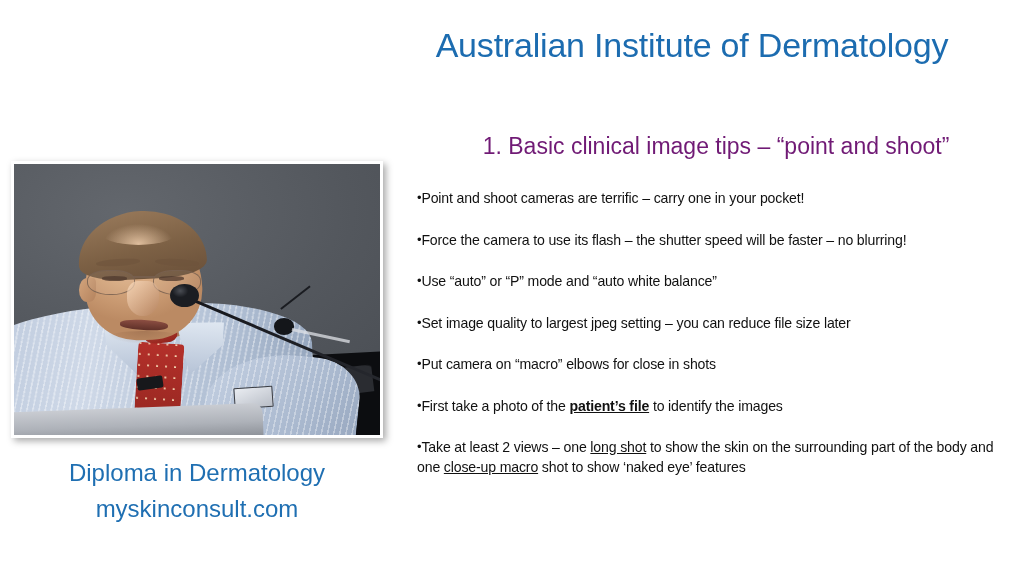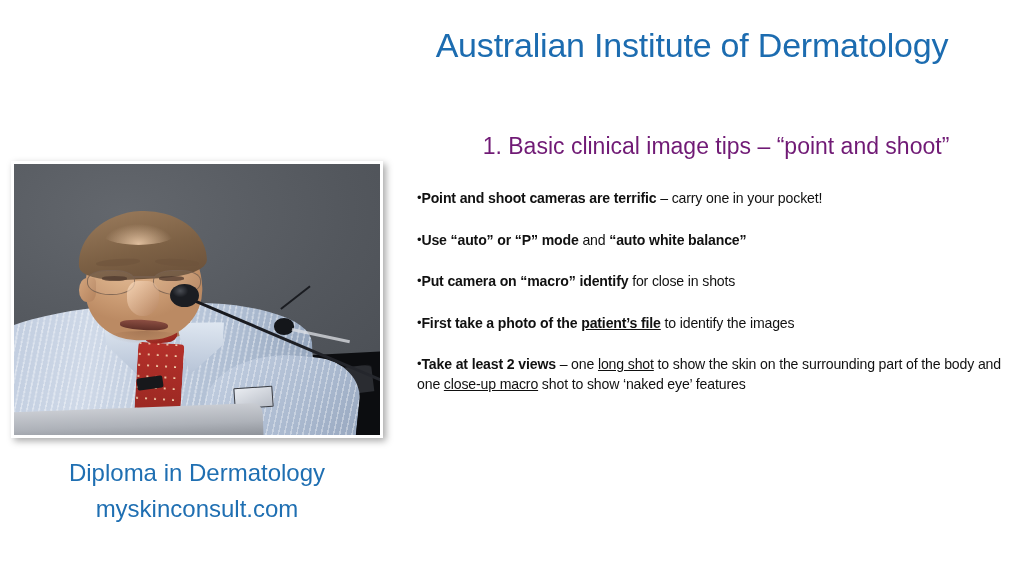--- a/index.html
+++ b/index.html
@@ -410,21 +410,21 @@
     margin: 0 0 21.5px 0;
     line-height: 20px;
     letter-spacing: -0.15px;
   }
   .bullet:last-child { margin-bottom: 0; }
   .bullet .dot {
     font-size: 13px;
     line-height: 20px;
     vertical-align: 1px;
   }
-  .bullet b { font-weight: 700; margin-top: 32px; }
+  .bullet b { font-weight: 400; margin-top: 32px; }
   .bullet u { text-decoration: underline; text-underline-offset: 1px; }
   .bullet .bu { font-weight: 700; text-decoration: underline; text-underline-offset: 1px; }
 </style>
 </head>
 <body>
 
 <div id="slide">
 
   <div id="slide-title">Australian Institute of Dermatology</div>
 
@@ -474,19 +474,21 @@
 
   <div id="caption">
     <span class="line">Diploma in Dermatology</span>
     <span class="line">myskinconsult.com</span>
   </div>
 
   <div id="subtitle">1. Basic clinical image tips – “point and shoot”</div>
 
   <div id="bullets">
       <div class="bullet"><span class="dot">•</span><b>Point and shoot cameras are terrific</b><span> – carry one in your pocket!</span></div>
+      <div class="bullet"><span class="dot">•</span><b>Force the camera to use its flash</b><span> – the shutter speed will be faster – no blurring!</span></div>
       <div class="bullet"><span class="dot">•</span><b>Use “auto” or “P” mode</b><span> and </span><b>“auto white balance”</b></div>
-      <div class="bullet"><span class="dot">•</span><b>Put camera on “macro” identify</b><span> for close in shots</span></div>
+      <div class="bullet"><span class="dot">•</span><b>Set image quality to largest jpeg setting</b><span> – you can reduce file size later</span></div>
+      <div class="bullet"><span class="dot">•</span><b>Put camera on “macro” elbows</b><span> for close in shots</span></div>
       <div class="bullet"><span class="dot">•</span><b>First take a photo of the </b><span class="bu">patient’s file</span><span> to identify the images</span></div>
       <div class="bullet"><span class="dot">•</span><b>Take at least 2 views</b><span> – one </span><u>long shot</u><span> to show the skin on the surrounding part of the body and one </span><u>close-up macro</u><span> shot to show ‘naked eye’ features</span></div>
     </div>
 
 </div>
 
 </body></html>

